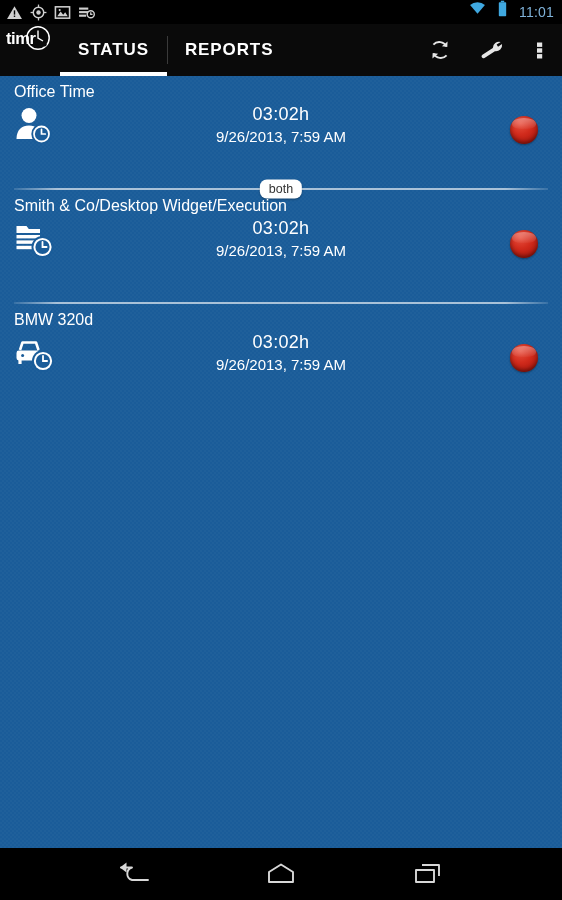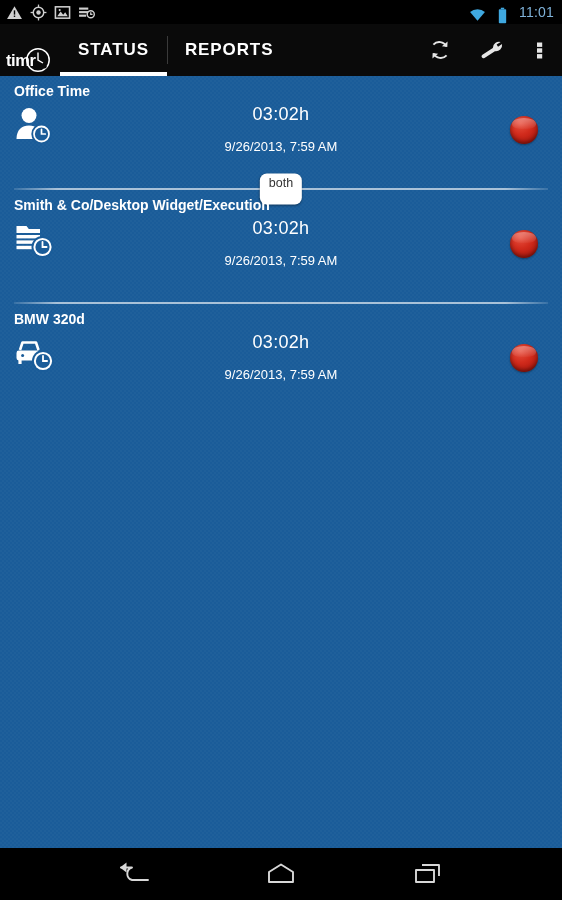--- a/index.html
+++ b/index.html
@@ -11,34 +11,34 @@
   }
   #app { position:relative; width:562px; height:900px; background:#000; }
 
   
   .statusbar {
     position:absolute; top:0; left:0; width:562px; height:24px;
     background:#000; display:flex; align-items:center;
     padding:0 8px 0 6px;
   }
   .sb-left { display:flex; align-items:center; gap:7px; }
-  .sb-right { margin-left:auto; display:flex; align-items:flex-end; gap:12px; }
+  .sb-right { margin-left:auto; display:flex; align-items:flex-start; gap:12px; }
   .sb-icon { width:17px; height:17px; display:block; }
   .sb-clock {
     color:#7FB2D9; font-size:14px; letter-spacing:.2px;
     line-height:24px; font-family:"Liberation Sans", sans-serif;
   }
 
   
   .actionbar {
     position:absolute; top:24px; left:0; width:562px; height:52px;
     background:#0a0a0a; display:flex; align-items:center;
   }
   .brand {
-    width:60px; height:52px; display:flex; align-items:flex-end;
+    width:60px; height:52px; display:flex; align-items:flex-start;
     justify-content:center; flex:none;
   }
   .tabs { display:flex; align-items:stretch; height:52px; }
   .tab {
     position:relative; display:flex; align-items:center;
     padding:0 18px; height:52px;
     color:#fff; font-size:17px; font-weight:bold; letter-spacing:.9px;
     white-space:nowrap;
   }
   .tab + .tab::before {
@@ -64,35 +64,35 @@
       linear-gradient(45deg, rgba(255,255,255,.022) 25%, transparent 25%, transparent 75%, rgba(255,255,255,.022) 75%),
       linear-gradient(45deg, rgba(255,255,255,.022) 25%, transparent 25%, transparent 75%, rgba(255,255,255,.022) 75%);
     background-size:4px 4px;
     background-position:0 0, 2px 2px;
     overflow:hidden;
   }
 
   .row { position:relative; height:112px; }
   .row-title {
     position:absolute; left:14px; top:7px;
-    color:#fff; font-size:14px; white-space:nowrap;font-weight:bold;
+    color:#fff; font-size:16px; white-space:nowrap;
   }
   .row-icon {
     position:absolute; left:14px; top:30px;
     width:46px; height:40px;
   }
   .row-center {
     position:absolute; left:0; right:0; top:25px;
     text-align:center; pointer-events:none;
   }
   .row-duration {
     color:#fff; font-size:18px; letter-spacing:.3px; line-height:26px;
   }
   .row-stamp {
-    color:#fff; font-size:13px; line-height:20px; margin-top:10px;
+    color:#fff; font-size:15px; line-height:20px; margin-top:0;
   }
   .row-button {
     position:absolute; right:24px; top:40px;
     width:28px; height:28px; border-radius:50%;
     background:radial-gradient(circle at 38% 26%, #e8503f 0%, #d12b1c 42%, #9e0f08 100%);
     box-shadow:inset 0 -2px 4px rgba(0,0,0,.45), 0 1px 2px rgba(0,0,0,.35);
     overflow:hidden;
   }
   .row-button::after {
     content:""; position:absolute; left:2px; right:2px; top:2px; height:11px;
@@ -100,21 +100,21 @@
     background:linear-gradient(to bottom, rgba(255,255,255,.34), rgba(255,255,255,.03));
   }
 
   .divider {
     position:relative; height:2px; margin:0 14px;
     background:linear-gradient(to right, rgba(255,255,255,.12), rgba(255,255,255,.62) 8%, rgba(255,255,255,.62) 92%, rgba(255,255,255,.12));
   }
   .divider-label {
     position:absolute; left:50%; top:50%; transform:translate(-50%,-50%);
     background:#fff; color:#333; font-size:12.5px;
-    padding:2px 9px 15px; border-radius:7px; white-space:nowrap;
+    padding:2px 9px 3px; border-radius:7px; white-space:nowrap;
     box-shadow:0 1px 2px rgba(0,0,0,.3);
   }
 
   
   .navbar {
     position:absolute; bottom:0; left:0; width:562px; height:52px;
     background:#000; display:flex; align-items:center; justify-content:center;
     gap:85px;
   }
   .nav-btn {

